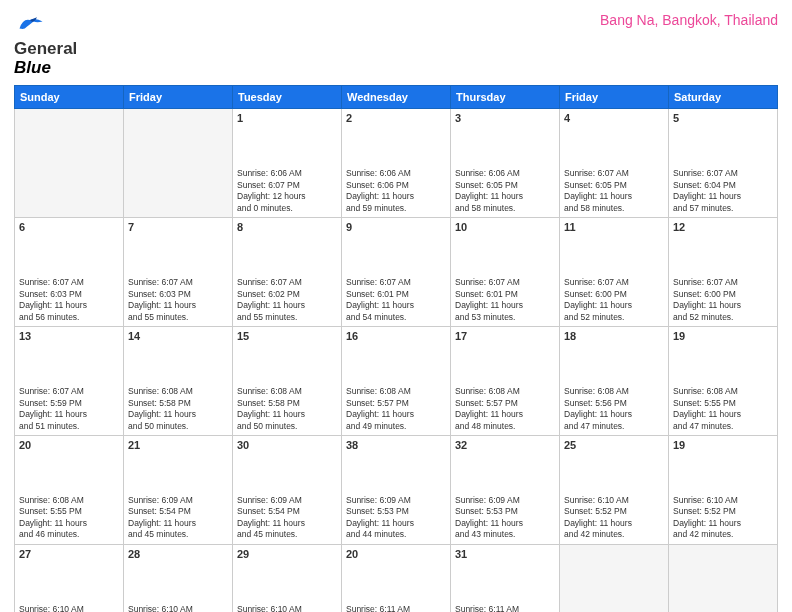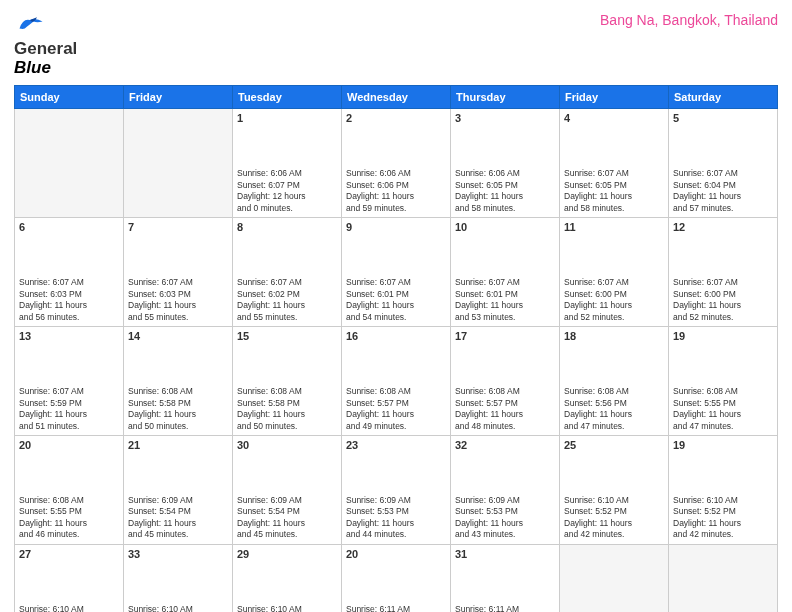--- a/index.html
+++ b/index.html
@@ -212,21 +212,21 @@
           </td>
           <td>
             <span class="day-num">21</span>
             <div class="day-info">Sunrise: 6:09 AM<br>Sunset: 5:54 PM<br>Daylight: 11 hours<br>and 45 minutes.</div>
           </td>
           <td>
             <span class="day-num">30</span>
             <div class="day-info">Sunrise: 6:09 AM<br>Sunset: 5:54 PM<br>Daylight: 11 hours<br>and 45 minutes.</div>
           </td>
           <td>
-            <span class="day-num">23</span>
+            <span class="day-num">38</span>
             <div class="day-info">Sunrise: 6:09 AM<br>Sunset: 5:53 PM<br>Daylight: 11 hours<br>and 44 minutes.</div>
           </td>
           <td>
             <span class="day-num">32</span>
             <div class="day-info">Sunrise: 6:09 AM<br>Sunset: 5:53 PM<br>Daylight: 11 hours<br>and 43 minutes.</div>
           </td>
           <td>
             <span class="day-num">25</span>
             <div class="day-info">Sunrise: 6:10 AM<br>Sunset: 5:52 PM<br>Daylight: 11 hours<br>and 42 minutes.</div>
           </td>
@@ -234,21 +234,21 @@
             <span class="day-num">19</span>
             <div class="day-info">Sunrise: 6:10 AM<br>Sunset: 5:52 PM<br>Daylight: 11 hours<br>and 42 minutes.</div>
           </td>
         </tr>
         <tr>
           <td>
             <span class="day-num">27</span>
             <div class="day-info">Sunrise: 6:10 AM<br>Sunset: 5:52 PM<br>Daylight: 11 hours<br>and 41 minutes.</div>
           </td>
           <td>
-            <span class="day-num">33</span>
+            <span class="day-num">28</span>
             <div class="day-info">Sunrise: 6:10 AM<br>Sunset: 5:51 PM<br>Daylight: 11 hours<br>and 40 minutes.</div>
           </td>
           <td>
             <span class="day-num">29</span>
             <div class="day-info">Sunrise: 6:10 AM<br>Sunset: 5:51 PM<br>Daylight: 11 hours<br>and 40 minutes.</div>
           </td>
           <td>
             <span class="day-num">20</span>
             <div class="day-info">Sunrise: 6:11 AM<br>Sunset: 5:50 PM<br>Daylight: 11 hours<br>and 39 minutes.</div>
           </td>

